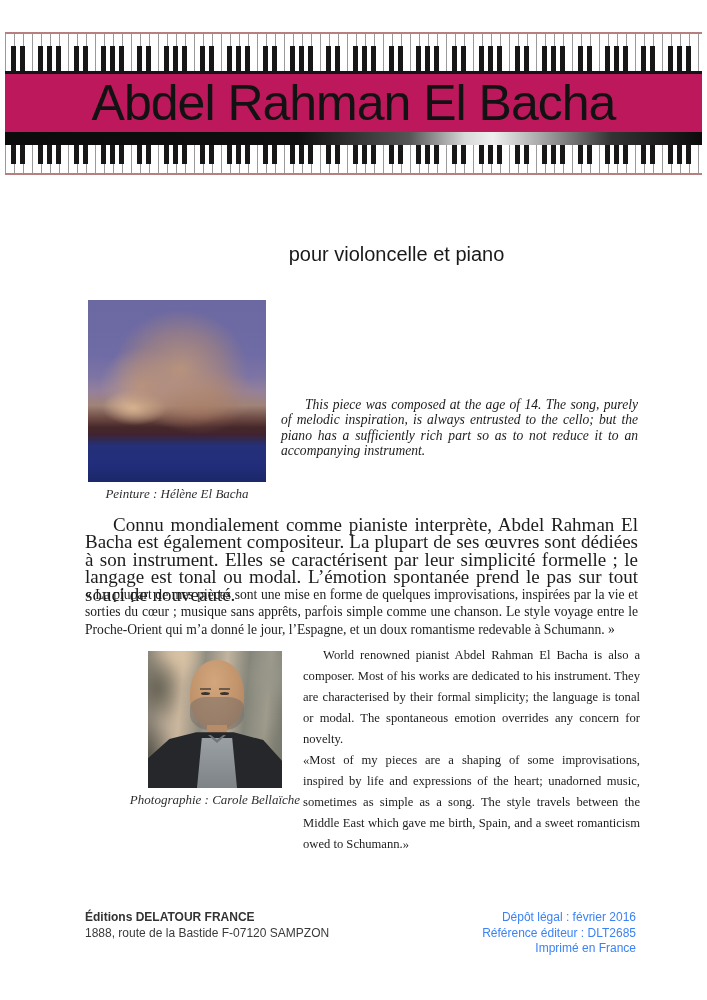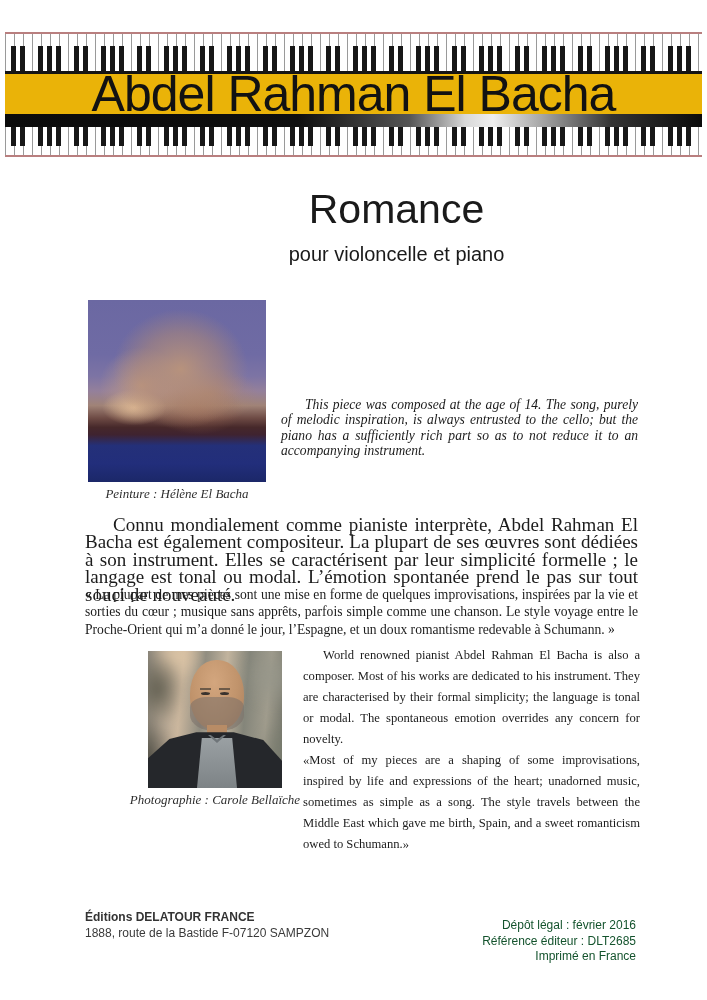--- a/index.html
+++ b/index.html
@@ -28,21 +28,21 @@
       transparent 20.5px, transparent 33.5px,
       #171717 33.5px, #171717 38.5px,
       transparent 38.5px, transparent 42.5px,
       #171717 42.5px, #171717 47.5px,
       transparent 47.5px, transparent 51.5px,
       #171717 51.5px, #171717 56.5px,
       transparent 56.5px, transparent 63px); }
   .kb-top .black-keys { bottom:3px; height:25px; }
   .kb-bar { position:absolute; left:0; right:0; bottom:0; height:3px; background:#141414; }
 
-  .artist-band { height:40px; display:flex; align-items:center; justify-content:center; background:#eab308;text-align:right; }
+  .artist-band { height:58px; display:flex; align-items:center; justify-content:center; background:#be185d;text-align:right; }
   .artist { font-family:"Liberation Sans", sans-serif; font-size:50px; line-height:1;
     color:#121212; white-space:nowrap; letter-spacing:-1px; }
 
   .kb-bottom { height:43px; }
   .kb-grad { position:absolute; top:0; left:0; right:0; height:13px;
     background:linear-gradient(90deg,#0b0b0b 0%,#0f0f0f 42%,#555555 58%,#d8d8d8 66%,#efefef 70%,#a6a6a6 77%,#333333 87%,#0b0b0b 100%); }
   .kb-bottom .kb-divs { top:13px; bottom:2px; }
   .kb-bottom .black-keys { top:13px; height:19px; }
 
   
@@ -103,21 +103,21 @@
     clip-path:polygon(12% 0, 88% 0, 100% 100%, 0 100%); }
   .photo .collar { position:absolute; left:60px; top:84px; width:18px; height:8px;
     background:#6f7579; clip-path:polygon(0 0, 50% 100%, 100% 0, 85% 0, 50% 60%, 15% 0); }
   .photo-caption { left:108px; top:792px; width:214px; }
 
   
   .footer-left { position:absolute; left:85px; top:910px; font-family:"Liberation Sans", sans-serif;
     font-size:12px; line-height:15.5px; color:#3a3a3a; }
   .footer-left .pub { font-weight:bold; color:#333333; }
   .footer-right { position:absolute; right:71px; top:910px; text-align:right;
-    font-family:"Liberation Sans", sans-serif; font-size:12px; line-height:15.5px; color:#14532d;margin-top:8px; }
+    font-family:"Liberation Sans", sans-serif; font-size:12px; line-height:15.5px; color:#3b82f6; }
 </style>
 </head>
 <body>
 
 <div class="page">
 
   <div class="banner">
     <div class="kb kb-top">
       <div class="trimline trim-top"></div>
       <div class="kb-divs"></div>
@@ -128,21 +128,20 @@
       <span class="artist">Abdel Rahman El Bacha</span>
     </div>
     <div class="kb kb-bottom">
       <div class="kb-grad"></div>
       <div class="kb-divs"></div>
       <div class="black-keys"></div>
       <div class="trimline trim-bottom"></div>
     </div>
   </div>
 
-  <div class="piece-title">Romance</div>
   <div class="piece-subtitle">pour violoncelle et piano</div>
 
   <div class="painting"></div>
   <div class="caption painting-caption">Peinture : Hélène El Bacha</div>
 
   <div class="para en-intro">This piece was composed at the age of 14.  The song, purely of melodic inspiration, is always entrusted to the cello; but the piano has a sufficiently rich part so as to not reduce it to an accompanying instrument.</div>
 
   <div class="para fr-bio">Connu mondialement comme pianiste interprète, Abdel Rahman El Bacha est également compositeur. La plupart de ses œuvres sont dédiées à son instrument. Elles se caractérisent par leur simplicité formelle ; le langage est tonal ou modal. L’émotion spontanée prend le pas sur tout souci de nouveauté.</div>
   <div class="para fr-quote">« La plupart de mes pièces sont une mise en forme de quelques improvisations, inspirées par la vie et sorties du cœur ; musique sans apprêts, parfois simple comme une chanson. Le style voyage entre le Proche-Orient qui m’a donné le jour, l’Espagne, et un doux romantisme redevable à Schumann. »</div>
 

